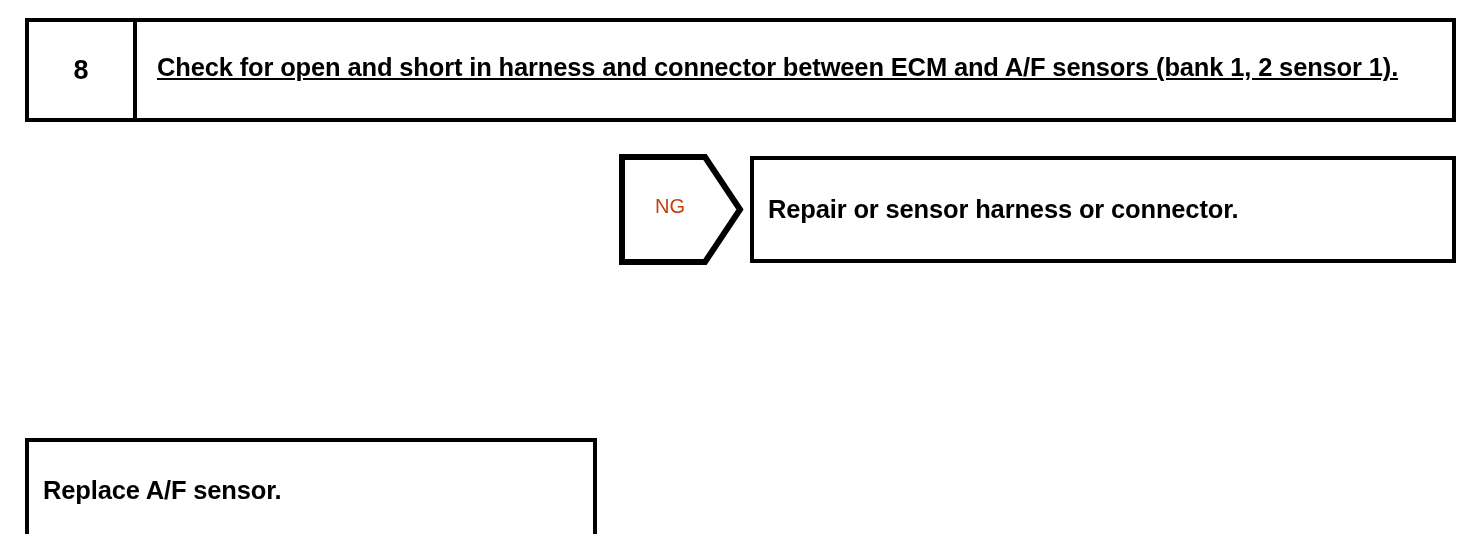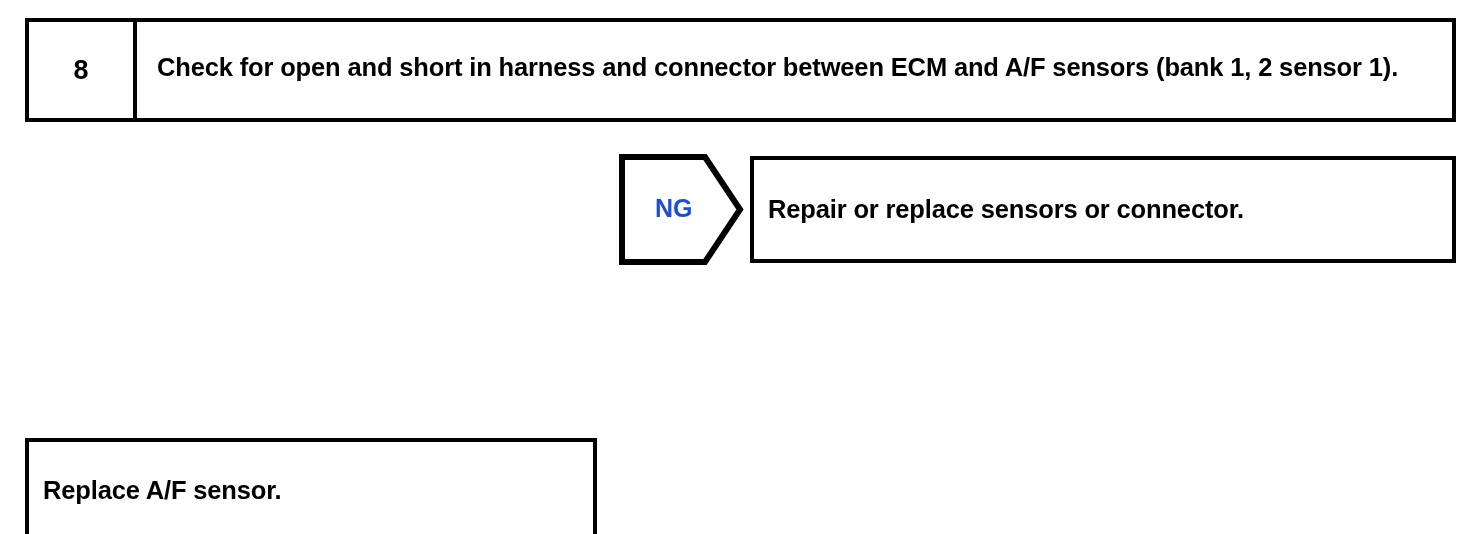--- a/index.html
+++ b/index.html
@@ -51,20 +51,21 @@
     position: absolute;
     left: 112px;
     top: 0;
     right: 0;
     height: 100%;
     display: flex;
     align-items: center;
     box-sizing: border-box;
     padding-left: 16px;
     padding-right: 8px;
+    text-decoration: underline;
   }
   .step-text {
     font-size: 25.5px;
     font-weight: bold;
     color: #000000;
     line-height: 1.17;
     letter-spacing: -0.15px;
     margin-top: -4px;
   }
 
@@ -104,23 +105,23 @@
   
   .branch-arrow {
     position: absolute;
   }
   .branch-arrow svg {
     display: block;
     overflow: visible;
   }
   .branch-arrow .arrow-label {
     position: absolute;
-    font-size: 25px;
-    font-weight: bold;
-    color: #1d4ed8;
+    font-size: 20px;
+    font-weight: normal;
+    color: #c2410c;
     line-height: 1;
     white-space: nowrap;
   }
 
   #ng-arrow {
     left: 619px;
     top: 154px;
     width: 124px;
     height: 111px;
   }
@@ -155,21 +156,21 @@
   </div>
 
   <div class="branch-arrow" id="ng-arrow">
     <svg width="124" height="111" viewBox="0 0 124 111" aria-hidden="true">
       <polygon points="3,3 86,3 121,55.5 86,108 3,108" fill="#ffffff" stroke="#000000" stroke-width="6" stroke-linejoin="miter"></polygon>
     </svg>
     <span class="arrow-label">NG</span>
   </div>
 
   <div class="result-box" id="repair-box">
-    <span class="result-text">Repair or replace sensors or connector.</span>
+    <span class="result-text">Repair or sensor harness or connector.</span>
   </div>
 
 
   <div class="result-box" id="replace-box">
     <span class="result-text">Replace A/F sensor.</span>
   </div>
 
 </div>
 
 </body></html>

